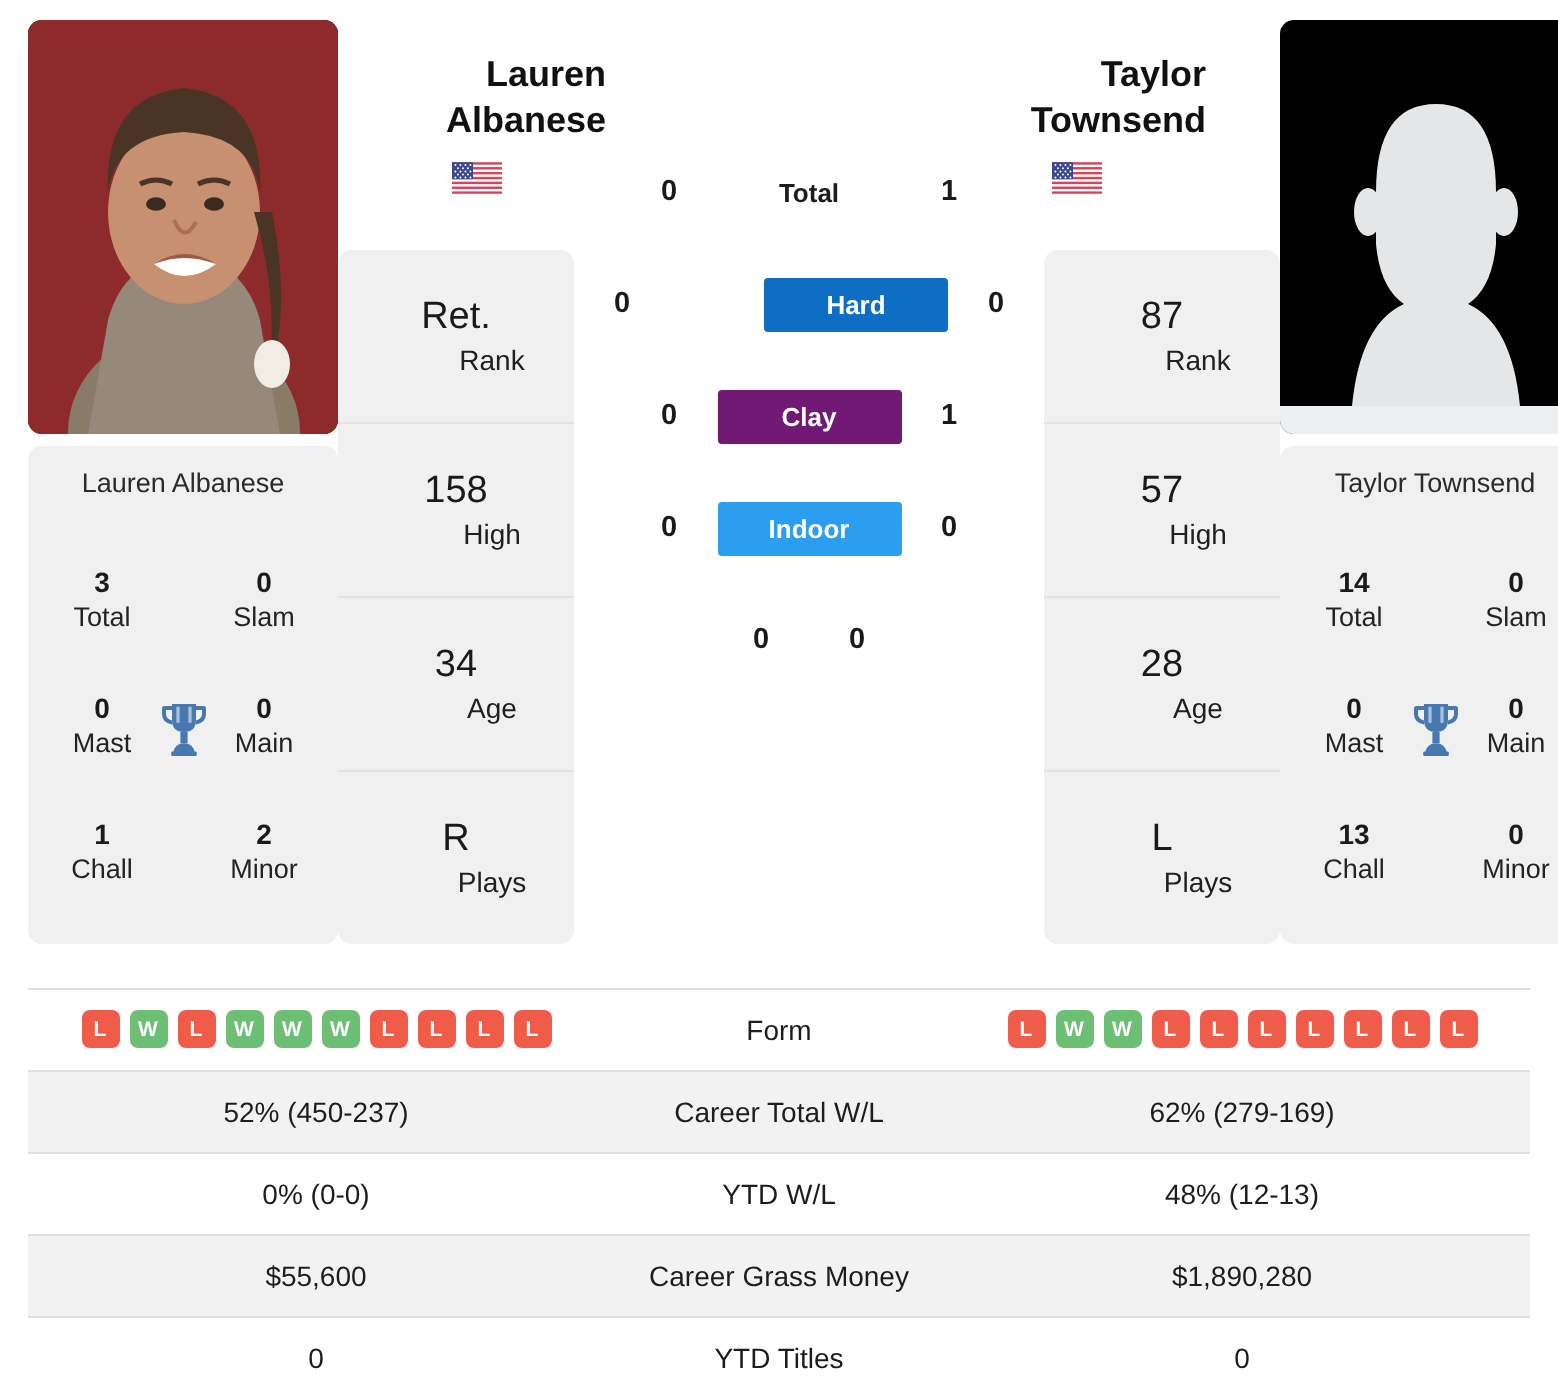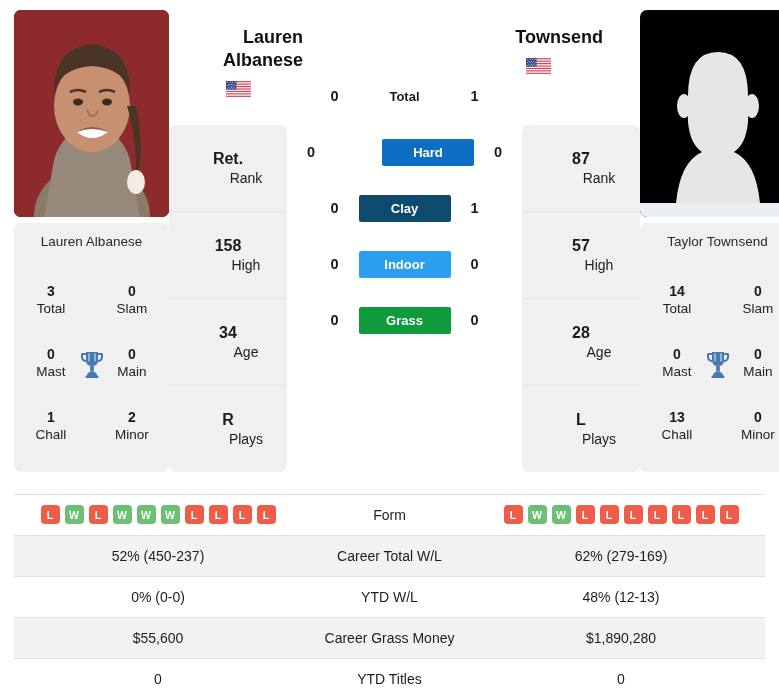--- a/index.html
+++ b/index.html
@@ -92,21 +92,21 @@
   .stat-stack.right { margin-top: 115px; }
   .stat-cell {
     flex: 1;
     display: flex;
     flex-direction: column;
     align-items: center;
     justify-content: center;
     border-bottom: 1px solid #e3e3e3;
   }
   .stat-cell:last-child { border-bottom: none; }
-  .stat-val { font-size: 16px; font-weight: bold; line-height: 1.3; }
+  .stat-val { font-size: 19px; font-weight: normal; line-height: 1.3; }
   .stat-lab { font-size: 14px; color: #202020; line-height: 1.3; padding-left: 36px; }
 
   
   .center-col {
     flex: 1;
     display: flex;
     flex-direction: column;
     padding-top: 58px;
   }
   .names-row {
@@ -243,20 +243,21 @@
             <circle cx="8.3" cy="9.4" r="0.75"></circle>
           <circle cx="12.1" cy="9.4" r="0.75"></circle>
           <circle cx="2.6" cy="11.6" r="0.75"></circle>
             <circle cx="6.4" cy="11.6" r="0.75"></circle>
           <circle cx="10.2" cy="11.6" r="0.75"></circle>
             <circle cx="14" cy="11.6" r="0.75"></circle>
         </g>
       </svg>
     </div>
     <div class="name-block right">
+      <div class="pname">Taylor</div>
       <div class="pname">Townsend</div>
       <svg class="flag" viewBox="0 0 38 24">
         <rect width="38" height="24" fill="#ffffff"></rect>
         <g fill="#d8435a">
           <rect y="0" width="38" height="1.85"></rect>
           <rect y="3.7" width="38" height="1.85"></rect>
           <rect y="7.4" width="38" height="1.85"></rect>
           <rect y="11.1" width="38" height="1.85"></rect>
           <rect y="14.8" width="38" height="1.85"></rect>
           <rect y="18.5" width="38" height="1.85"></rect>
@@ -382,31 +383,30 @@
           <div class="slabel-plain">Total</div>
           <div class="snum">1</div>
         </div>
         <div class="srow">
           <div class="snum">0</div>
           <div class="badge" style="background: rgb(13, 110, 196); margin-left: 47px;">Hard</div>
           <div class="snum">0</div>
         </div>
         <div class="srow">
           <div class="snum">0</div>
-          <div class="badge" style="background: #0c4a6e;">Clay</div>
+          <div class="badge" style="background: #701a75;">Clay</div>
           <div class="snum">1</div>
         </div>
         <div class="srow">
           <div class="snum">0</div>
           <div class="badge" style="background: rgb(43, 158, 240);">Indoor</div>
           <div class="snum">0</div>
         </div>
         <div class="srow">
           <div class="snum">0</div>
-          <div class="badge" style="background: rgb(15, 154, 59);">Grass</div>
           <div class="snum">0</div>
         </div>
       </div>
 
     <div class="stat-stack right">
       <div class="stat-cell">
         <div class="stat-val">87</div>
         <div class="stat-lab">Rank</div>
       </div>
       <div class="stat-cell">

